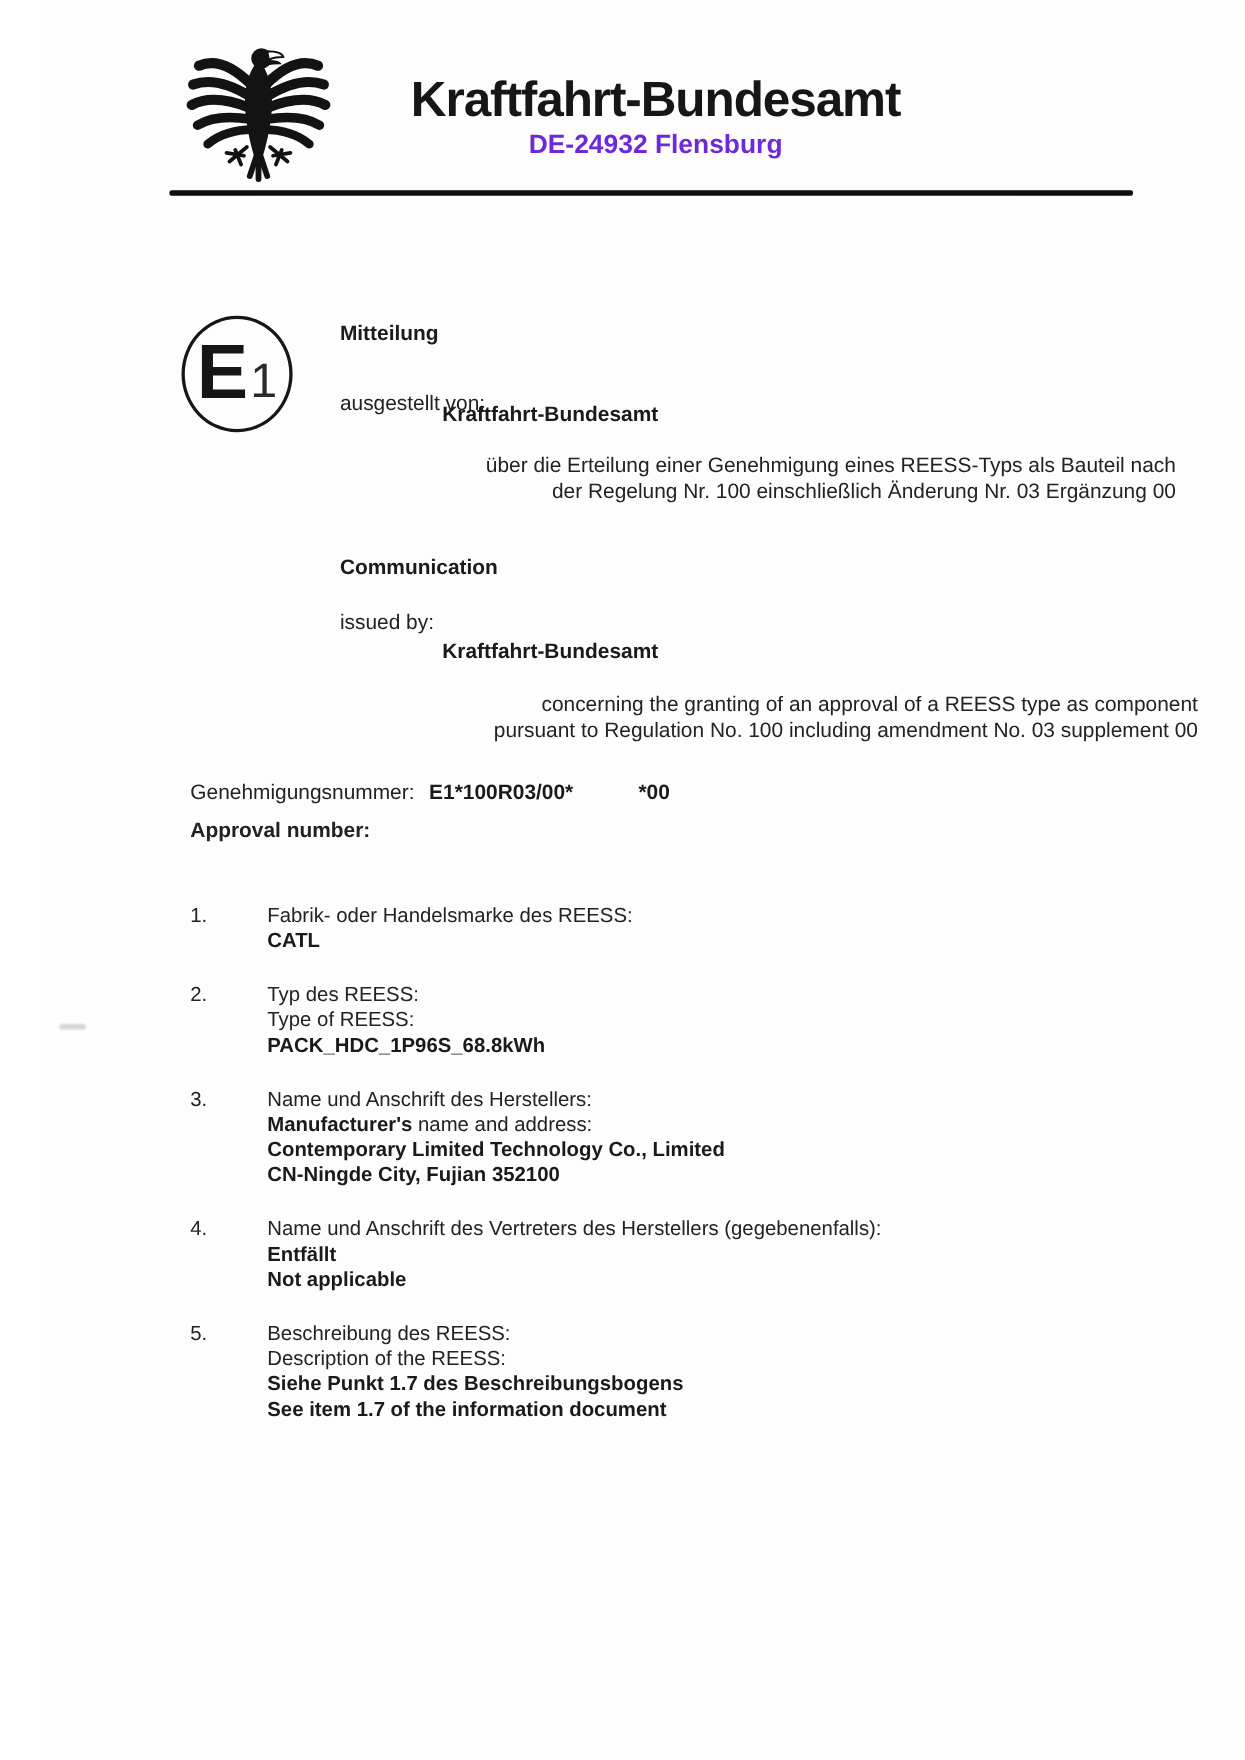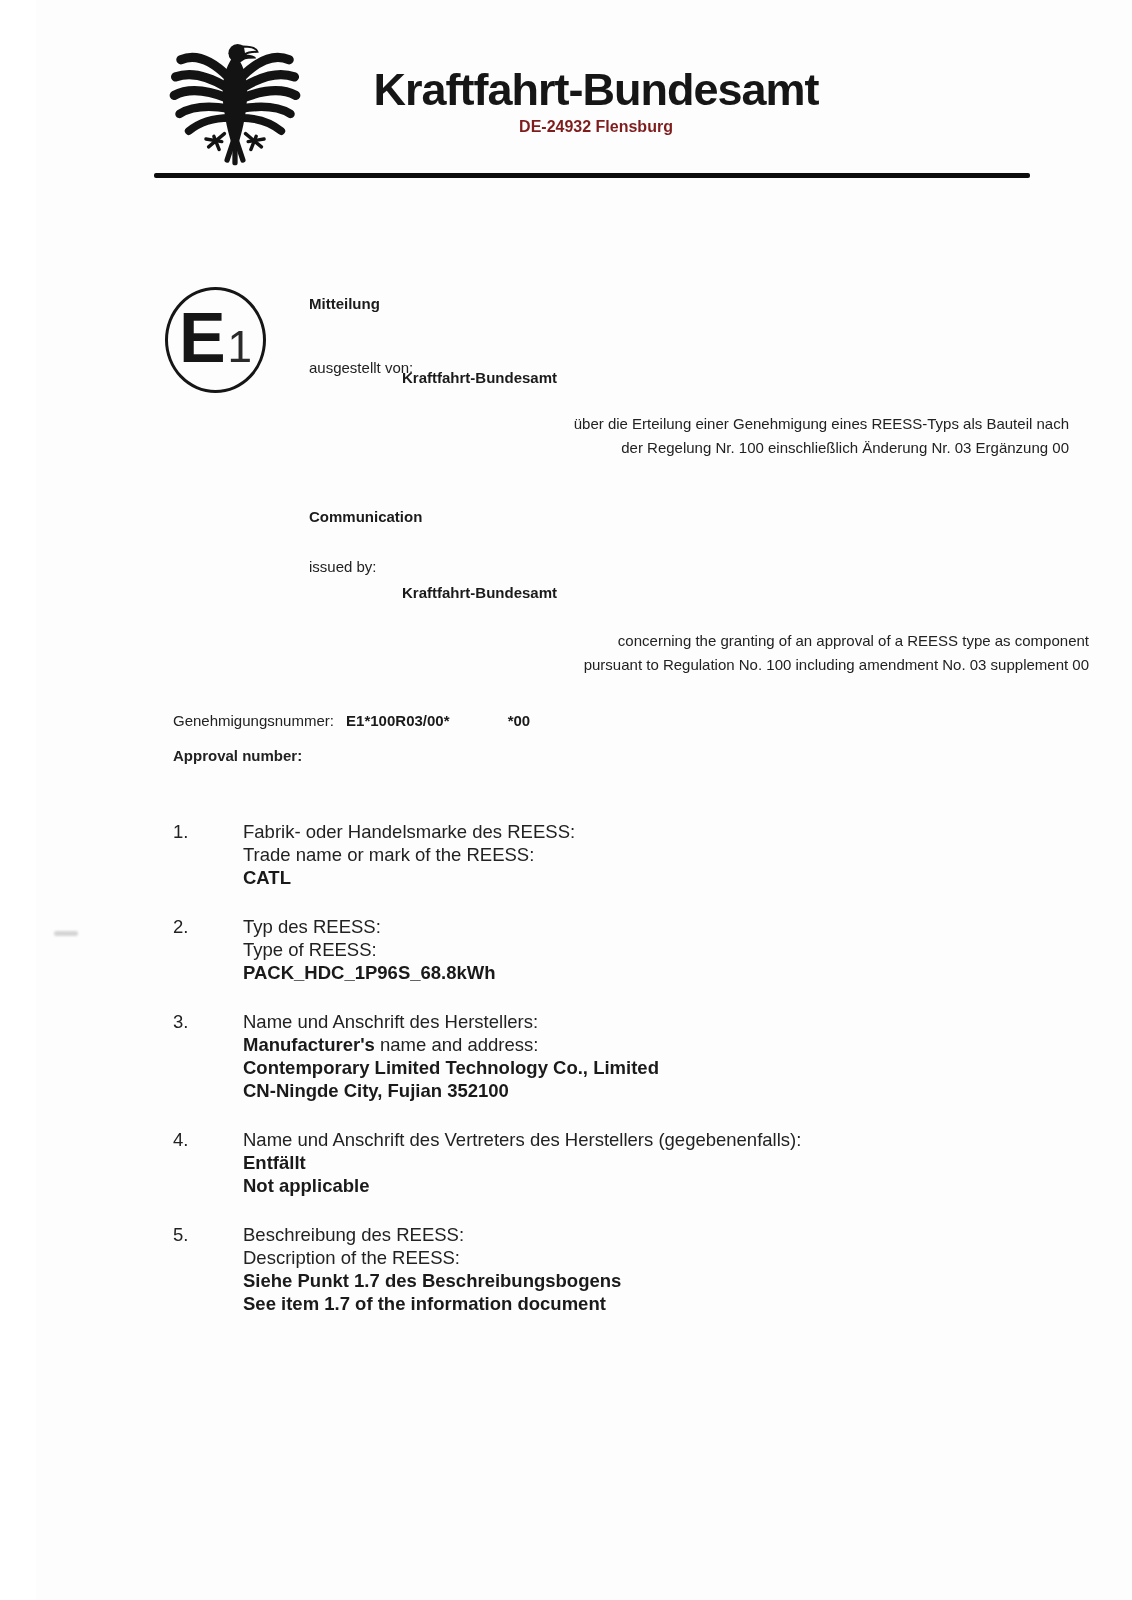--- a/index.html
+++ b/index.html
@@ -35,23 +35,23 @@
   .header-title {
     font-size: 45px;
     font-weight: bold;
     letter-spacing: -1px;
     line-height: 48px;
     color: #161616;
     white-space: nowrap;
   }
   .header-subtitle {
     margin-top: 4px;
-    font-size: 16px;
+    font-size: 24px;
     font-weight: bold;
-    color: #7f1d1d;
+    color: #6d28d9;
   }
   .header-rule {
     position: absolute;
     left: 118px;
     top: 173px;
     width: 876px;
     height: 5px;
     background: #0d0d0d;
     border-radius: 2px;
   }
@@ -80,21 +80,21 @@
     font-size: 44px;
     font-weight: 400;
     line-height: 1;
     color: #2a2a2a;
     margin-left: 2px;
     margin-top: 14px;
   }
   
   .tb {
     position: absolute;
-    font-size: 15px;
+    font-size: 19px;
     line-height: 24px;
     color: #222;
   }
   .b { font-weight: bold; color: #1a1a1a; }
   .pre { white-space: pre-line; text-align: right; }
   .heading { font-weight: bold; color: #1b1b1b; }
 
   #mitteilung-heading   { left: 273px; top: 292px; }
   #ausgestellt-label    { left: 273px; top: 356px; }
   #issuer-de            { left: 366px; top: 366px; }
@@ -210,21 +210,20 @@
     <span class="b approval-number">E1*100R03/00*</span>
     <span class="b approval-suffix">*00</span>
   </div>
   <div class="tb" id="approval-line2">Approval number:</div>
 
   <div id="items-list">
       <div class="item">
         <div class="item-num">1.</div>
         <div class="item-lines">
           <div class="item-line"><span>Fabrik- oder Handelsmarke des REESS:</span></div>
-          <div class="item-line"><span>Trade name or mark of the REESS:</span></div>
           <div class="item-line"><span class="b">CATL</span></div>
         </div>
       </div>
       <div class="item">
         <div class="item-num">2.</div>
         <div class="item-lines">
           <div class="item-line"><span>Typ des REESS:</span></div>
           <div class="item-line"><span>Type of REESS:</span></div>
           <div class="item-line"><span class="b">PACK_HDC_1P96S_68.8kWh</span></div>
         </div>

